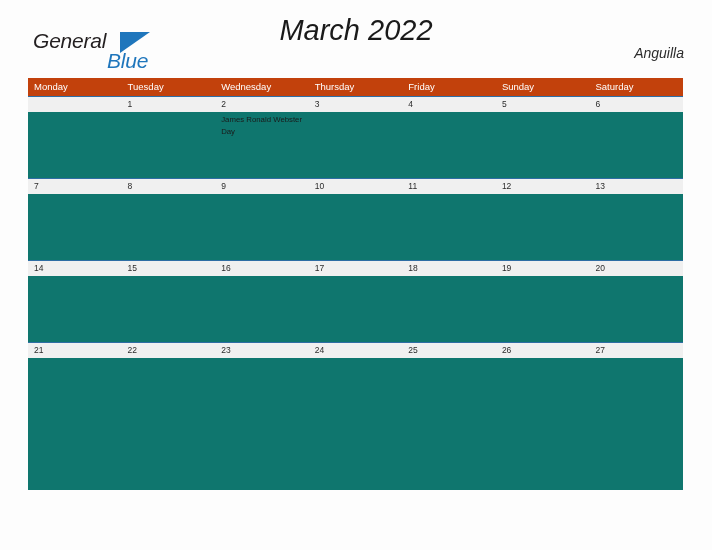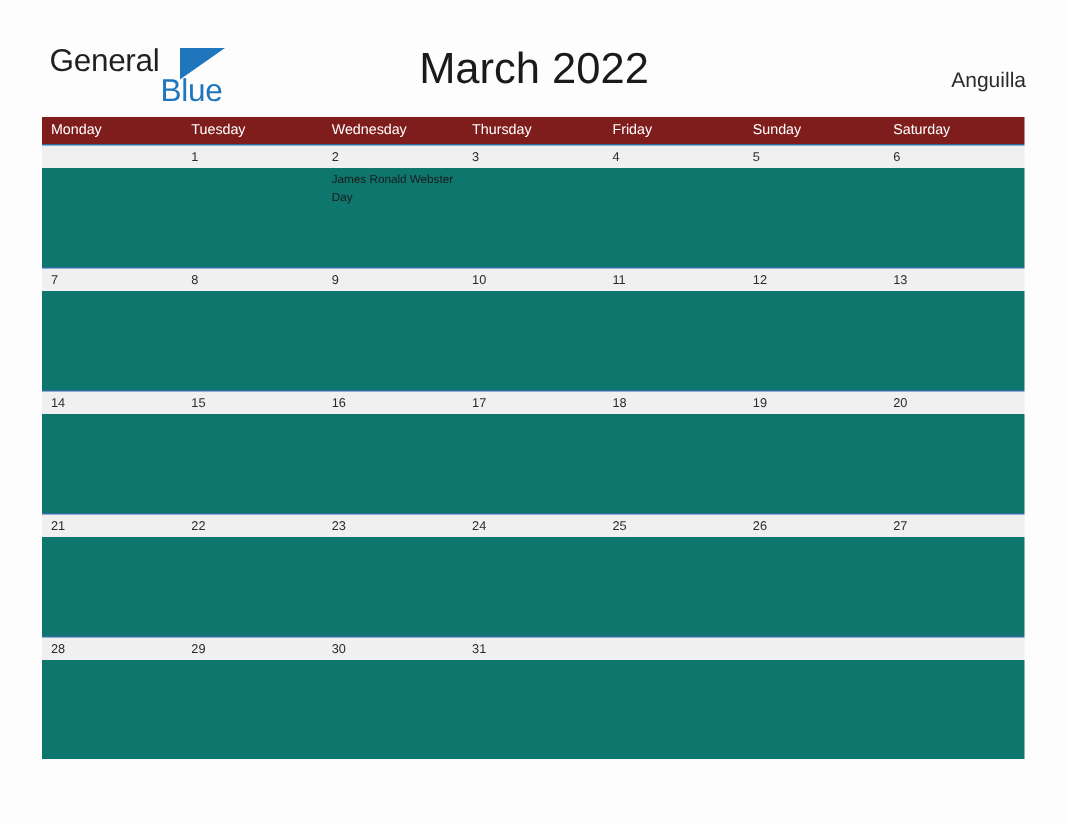--- a/index.html
+++ b/index.html
@@ -19,20 +19,21 @@
     height: 550px;
   }
 
   
   .header {
     position: absolute;
     left: 0;
     top: 0;
     width: 712px;
     height: 78px;
+    font-style: italic;
   }
   .logo {
     position: absolute;
     left: 33px;
     top: 30px;
     width: 125px;
     height: 42px;
     line-height: 1;
     user-select: none;
   }
@@ -58,21 +59,21 @@
     left: 87px;
     top: 2px;
     width: 30px;
     height: 22px;
   }
   .logo-flag svg { display: block; }
 
   .cal-title {
     position: absolute;
     left: 0;
-    top: 30px;
+    top: 14px;
     width: 712px;
     text-align: center;
     font-size: 29px;
     color: #1a1a1a;
     font-weight: normal;
     letter-spacing: 0px;
   }
   .region {
     position: absolute;
     right: 28px;
@@ -85,21 +86,21 @@
   .calendar {
     position: absolute;
     left: 28px;
     top: 78px;
     width: 655px;
   }
   .weekday-header {
     display: flex;
     width: 100%;
     height: 18px;
-    background: #7f1d1d;
+    background: #c2410c;
   }
   .weekday {
     flex: 1 1 0;
     color: #ffffff;
     font-size: 9.5px;
     line-height: 18px;
     padding-left: 6px;
     box-sizing: border-box;
     white-space: nowrap;
     overflow: hidden;
@@ -312,29 +313,20 @@
         <div class="daybody">
             <div class="event"></div>
           </div>
         <div class="daybody">
             <div class="event"></div>
           </div>
       </div>
     </div>
 
     <div class="week">
-      <div class="week-dates">
-        <div class="daynum">28</div>
-        <div class="daynum">29</div>
-        <div class="daynum">30</div>
-        <div class="daynum">31</div>
-        <div class="daynum"></div>
-        <div class="daynum"></div>
-        <div class="daynum"></div>
-      </div>
       <div class="week-body">
         <div class="daybody">
             <div class="event"></div>
           </div>
         <div class="daybody">
             <div class="event"></div>
           </div>
         <div class="daybody">
             <div class="event"></div>
           </div>

